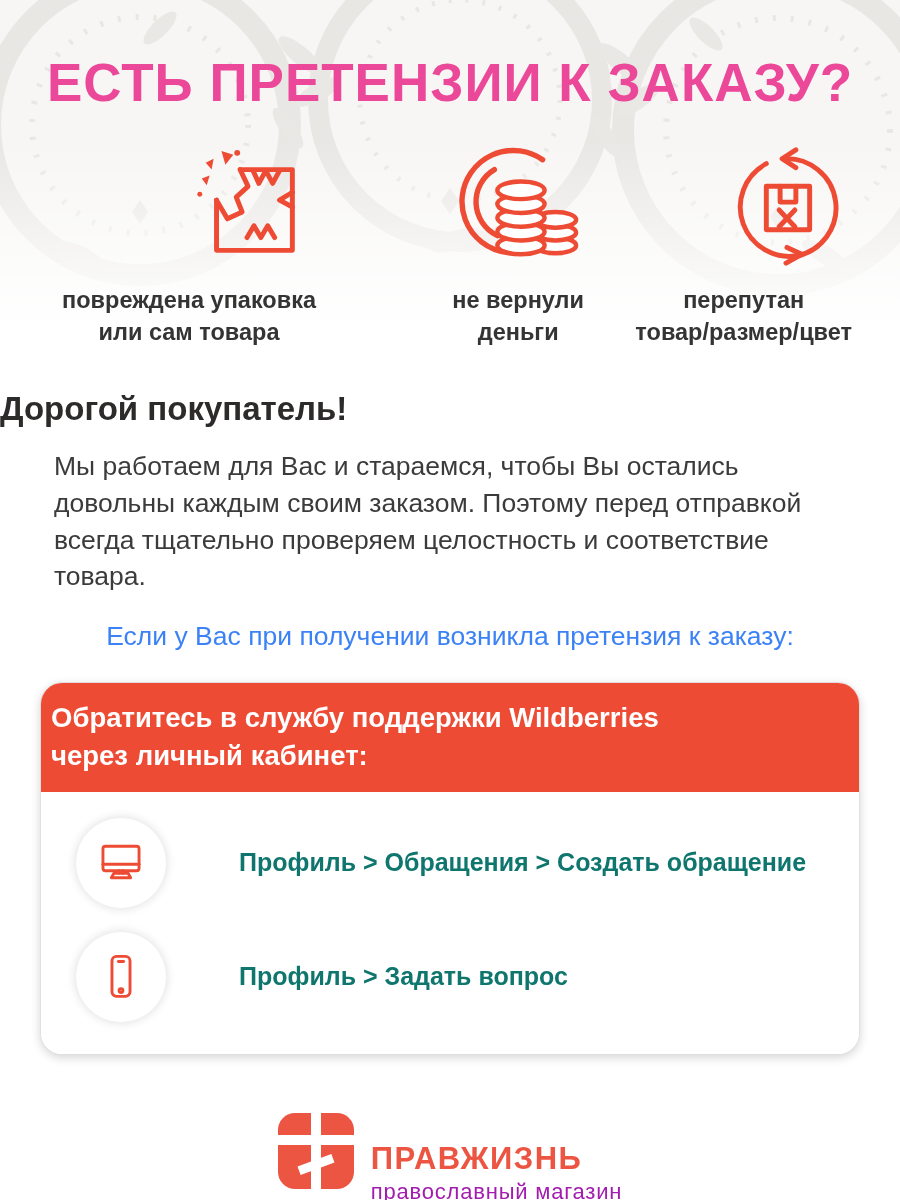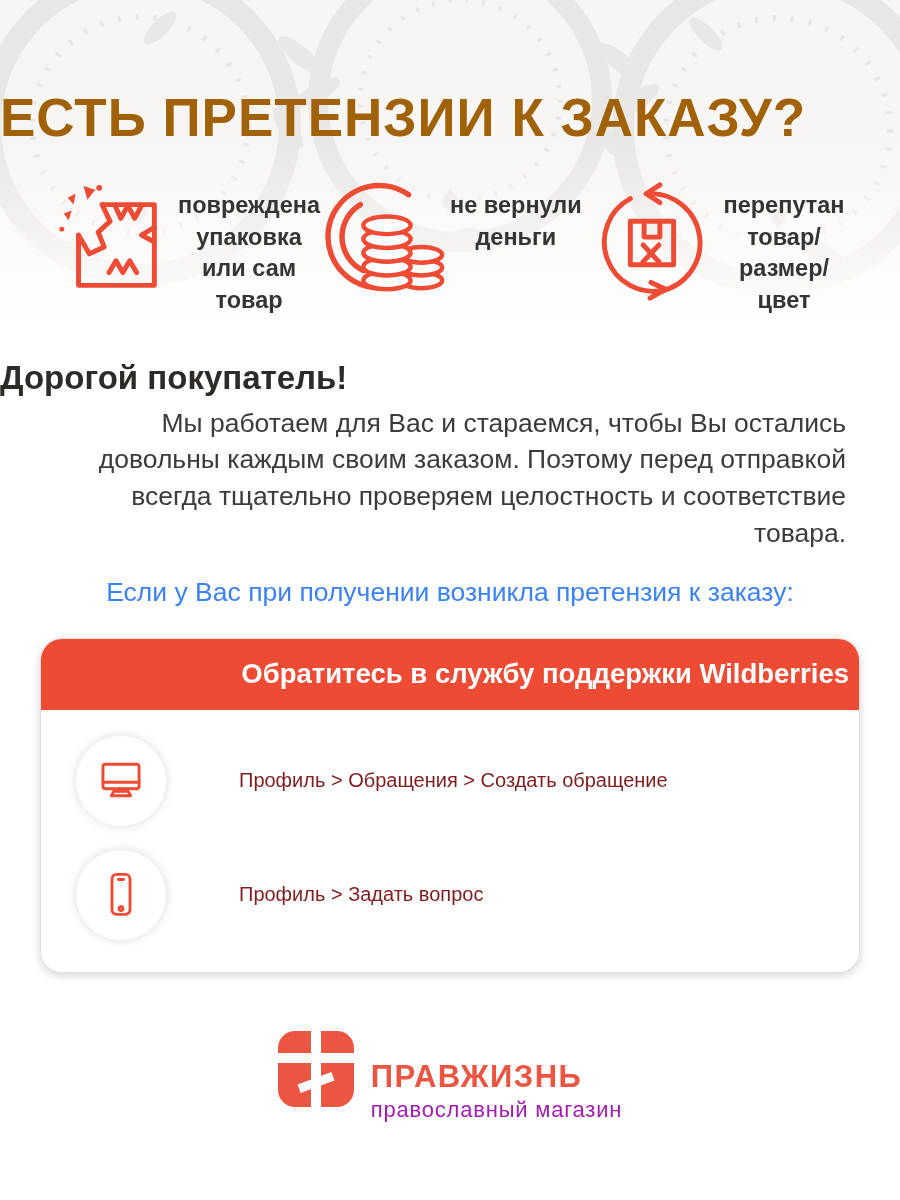--- a/index.html
+++ b/index.html
@@ -8,46 +8,46 @@
     width:900px; height:1200px; position:relative; overflow:hidden;
     background:#ffffff;
     font-family:"Liberation Sans", sans-serif;
     color:#2d2b29;
   }
   .ornament { position:absolute; top:0; left:0; width:900px; height:370px; }
   .fade { position:absolute; top:140px; left:0; width:900px; height:230px;
           background:linear-gradient(to bottom, rgba(255,255,255,0) 0%, rgba(255,255,255,1) 82%); }
   .content { position:relative; }
 
-  .title { margin:0; padding-top:87px; text-align:left;
-           font-size:53px; font-weight:800; letter-spacing:1px; color:#a16207; }
+  .title { margin:0; padding-top:52px; text-align:center;
+           font-size:53px; font-weight:800; letter-spacing:1px; color:#ec4899; }
 
   .claims { display:flex; padding:0 48px; margin-top:30px; }
-  .claim { flex:1; display:flex; flex-direction:row; align-items:flex-start; }
+  .claim { flex:1; display:flex; flex-direction:column; align-items:flex-end; }
   .claim-icon { height:130px; display:flex; align-items:center; justify-content:center; }
   .claim-label { margin-top:12px; text-align:center; font-size:23.5px; font-weight:700;
                  color:#343434; line-height:1.35; }
   .claim-label span { display:block; }
 
   .greeting { margin:42px 0 0; text-align:left; font-size:33px; font-weight:800; color:#2d2b29; }
-  .body-text { margin:8px auto 0; width:792px; text-align:right;
+  .body-text { margin:20px auto 0; width:792px; text-align:left;
                font-size:26.5px; line-height:1.38; color:#3b3b3b; }
   .lead-text { margin:26px auto 0; width:820px; text-align:center;
                font-size:26.5px; color:#3b82f6; }
 
   .card { margin:30px 40px 0; border-radius:22px; background:#fff; overflow:hidden;
           border:1px solid #e2e0de; box-shadow:0 3px 10px rgba(0,0,0,0.16); }
-  .card-header { background:#ee4b35; color:#ffffff; text-align:right;
+  .card-header { background:#ee4b35; color:#ffffff; text-align:left;
                  padding:16px 10px; font-size:27.5px; font-weight:700; line-height:1.4; }
   .card-body { padding:14px 0 20px; background:#ffffff; }
   .step { display:flex; align-items:center; gap:72px; padding:11px 10px 11px 34px; }
   .step-circle { width:92px; height:92px; flex:0 0 92px; border-radius:50%; background:#fff;
                  border:1px solid #f2f0ee; box-shadow:0 0 10px rgba(0,0,0,0.12);
                  display:flex; align-items:center; justify-content:center; }
-  .step-path { font-size:20px; font-weight:400; color:#7f1d1d; }
+  .step-path { font-size:25px; font-weight:700; color:#0f766e; }
 
   .footer { margin-top:42px; display:flex; justify-content:center; align-items:center; gap:17px; }
   .brand-name { font-size:31px; font-weight:700; color:#ec5542; letter-spacing:1.5px;margin-top:44px; }
   .brand-tagline { font-size:22px; font-weight:400; color:#a21caf; letter-spacing:0.8px; margin-top:2px; }
 
   .ic { display:block; }
 </style>
 </head>
 <body>
 
@@ -102,21 +102,21 @@
             <path d="M36,8 L48,12 L40,22 Z"></path>
             <path d="M20,20 L28,16 L26,27 Z"></path>
             <path d="M16,36 L24,33 L21,43 Z"></path>
             <circle cx="52" cy="10" r="3"></circle>
             <circle cx="14" cy="52" r="2.5"></circle>
           </g>
         </svg>
       </div>
       <div class="claim-label">
         <span>повреждена упаковка</span>
-        <span>или сам товар</span>
+        <span>или сам товара</span>
       </div>
     </div>
 
     <div class="claim">
       <div class="claim-icon">
         <svg class="ic" width="130" height="130" viewBox="0 0 132 132" xmlns="http://www.w3.org/2000/svg">
           <g fill="none" stroke="#ee4b35" stroke-width="5.5" stroke-linecap="round">
             <path d="M90,17 A52,52 0 1 0 79,108"></path>
             <path d="M41,27 A38,38 0 0 0 44,94"></path>
           </g>
@@ -160,20 +160,21 @@
 
   </div>
 
   <h2 class="greeting">Дорогой покупатель!</h2>
   <p class="body-text">Мы работаем для Вас и стараемся, чтобы Вы остались довольны каждым своим заказом. Поэтому перед отправкой всегда тщательно проверяем целостность и соответствие товара.</p>
   <p class="lead-text">Если у Вас при получении возникла претензия к заказу:</p>
 
   <div class="card">
     <div class="card-header">
       <div>Обратитесь в службу поддержки Wildberries</div>
+      <div>через личный кабинет:</div>
     </div>
     <div class="card-body">
 
       <div class="step">
         <div class="step-circle">
           <span>
             <svg class="ic" width="58" height="58" viewBox="0 0 90 90" xmlns="http://www.w3.org/2000/svg">
               <g fill="none" stroke="#ee4b35" stroke-width="4.5" stroke-linecap="round" stroke-linejoin="round">
                 <rect x="17" y="19" width="56" height="38" rx="4"></rect>
                 <line x1="17" y1="47" x2="73" y2="47"></line>

